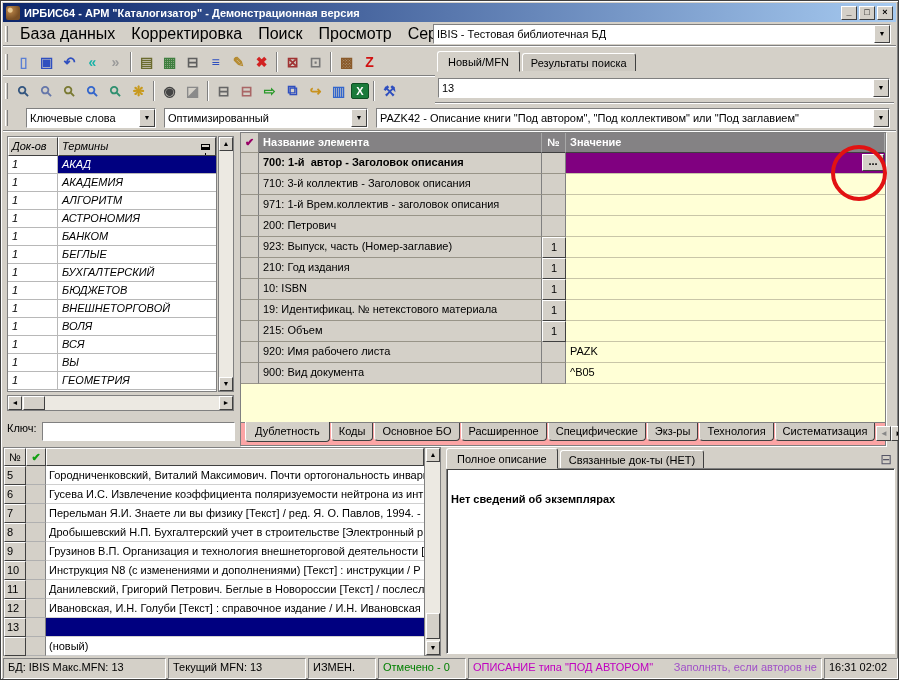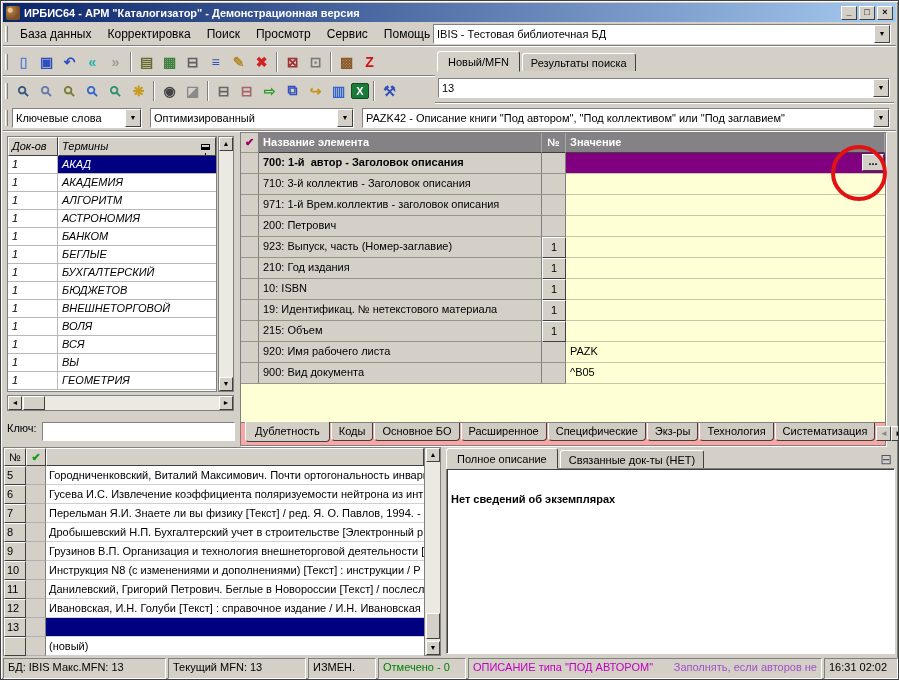--- a/index.html
+++ b/index.html
@@ -12,21 +12,21 @@
   
   .titlebar{ position:absolute; left:2px; top:2px; width:893px; height:19px;
     background:linear-gradient(90deg,var(--titlebar_start,#0a246a),var(--titlebar_end,#a6caf0));
     display:flex; align-items:center; padding:0 3px; }
   .title-icon{ width:14px; height:14px; flex:none; border-radius:2px;
     background:radial-gradient(circle at 30% 30%, #e8c890 2px, #a9773f 3px, #7a5026 9px); margin-right:4px; }
   .title-text{ color:#fff; font-size:11px; font-weight:bold; white-space:nowrap; flex:1; }
   .winbtn{ width:16px; height:14px; font-size:9px; line-height:11px; text-align:center; color:#000; margin-left:2px; cursor:default; font-weight:bold; }
   
   .menubar{ position:absolute; left:2px; top:22px; width:893px; height:23px; display:flex; align-items:center; border-bottom:1px solid #808080; box-shadow:0 1px 0 #fff; }
-  .menu-item{ font-size:12px; padding:3px 8px; white-space:nowrap; }
+  .menu-item{ font-size:16px; padding:3px 8px; white-space:nowrap; }
   .db-combo{ position:absolute; left:430px; top:1px; width:458px; height:20px; }
   
   .combo{ display:flex; align-items:stretch; background:#fff; border-top:1px solid #808080; border-left:1px solid #808080; border-right:1px solid #fff; border-bottom:1px solid #fff; height:20px; }
   .combo .combo-text{ flex:1; font-size:11px; line-height:18px; padding:0 3px; white-space:nowrap; overflow:hidden; background:#fff; }
   .combo .combo-btn{ width:16px; flex:none; font-size:7px; line-height:16px; text-align:center; color:#000; }
   
   .tb{ position:absolute; display:flex; align-items:center; }
   .tb1{ left:2px; top:47px; width:432px; height:28px; border-bottom:1px solid #808080; box-shadow:0 1px 0 #fff;}
   .tb2{ left:2px; top:76px; width:432px; height:27px; }
   .tbico{ width:21px; height:20px; flex:none; display:flex; align-items:center; justify-content:center; font-size:14px; font-weight:bold; margin:0 1px; }
@@ -38,21 +38,21 @@
   .tabtop{ font-size:11px; padding:3px 8px 2px 8px; background:#d4d0c8;
     border-top:1px solid #fff; border-left:1px solid #fff; border-right:1px solid #404040;
     border-radius:3px 3px 0 0; margin-right:2px; position:relative; }
   .tabtop.active{ padding:4px 10px 3px 10px; z-index:2; border-bottom:1px solid #d4d0c8; margin-bottom:-1px; }
   .tabtop.inactive{ background:#ccc8c0; }
   .mfn-combo{ position:absolute; left:437px; top:77px; width:452px; height:20px; }
   .mfn-combo input{ flex:1; border:none; outline:none; font-size:11px; padding:0 3px; font-family:"Liberation Sans",sans-serif;}
   .rtop-frame{ position:absolute; left:434px; top:46px; width:459px; height:56px; border-bottom:1px solid #808080; box-shadow:0 1px 0 #fff; }
   
   .searchrow{ position:absolute; left:2px; top:104px; width:893px; height:26px; display:flex; align-items:center; border-bottom:1px solid #808080; box-shadow:0 1px 0 #fff; }
-  .c-dict{ width:130px; } .c-mode{ width:204px; margin-left:8px; } .c-ws{ flex:1; margin-left:8px; margin-right:6px; }
+  .c-dict{ width:130px;margin-left:14px; } .c-mode{ width:204px; margin-left:8px; } .c-ws{ flex:1; margin-left:8px; margin-right:6px; }
   
   .terms-panel{ position:absolute; left:2px; top:131px; width:236px; height:314px; }
   .terms-grid{ position:absolute; left:4px; top:4px; width:210px; height:256px; border:1px solid #808080; background:#fff; overflow:hidden;font-style:italic; }
   .terms-head{ display:flex; height:19px; }
   .th-cell{ font-size:11px; line-height:17px; padding:0 3px; background:#d4d0c8; border-top:1px solid #fff; border-left:1px solid #fff; border-right:1px solid #404040; border-bottom:1px solid #404040; white-space:nowrap; overflow:hidden; }
   .th-docs{ width:50px; flex:none; } .th-terms{ flex:1; display:flex; align-items:center; justify-content:space-between; }
   .pin-icon{ display:inline-block; width:9px; height:6px; border:1px solid #000; border-bottom:3px solid #000; position:relative; margin-right:2px; }
   .pin-icon::after{ content:''; position:absolute; left:3px; top:8px; width:1px; height:4px; background:#000; }
   .trow{ display:flex; height:18px; font-size:11px; }
   .trow .tc1{ width:50px; flex:none; border-right:1px solid #b8b8b8; border-bottom:1px solid #b8b8b8; padding:0 4px; line-height:17px; background:#fff; }

